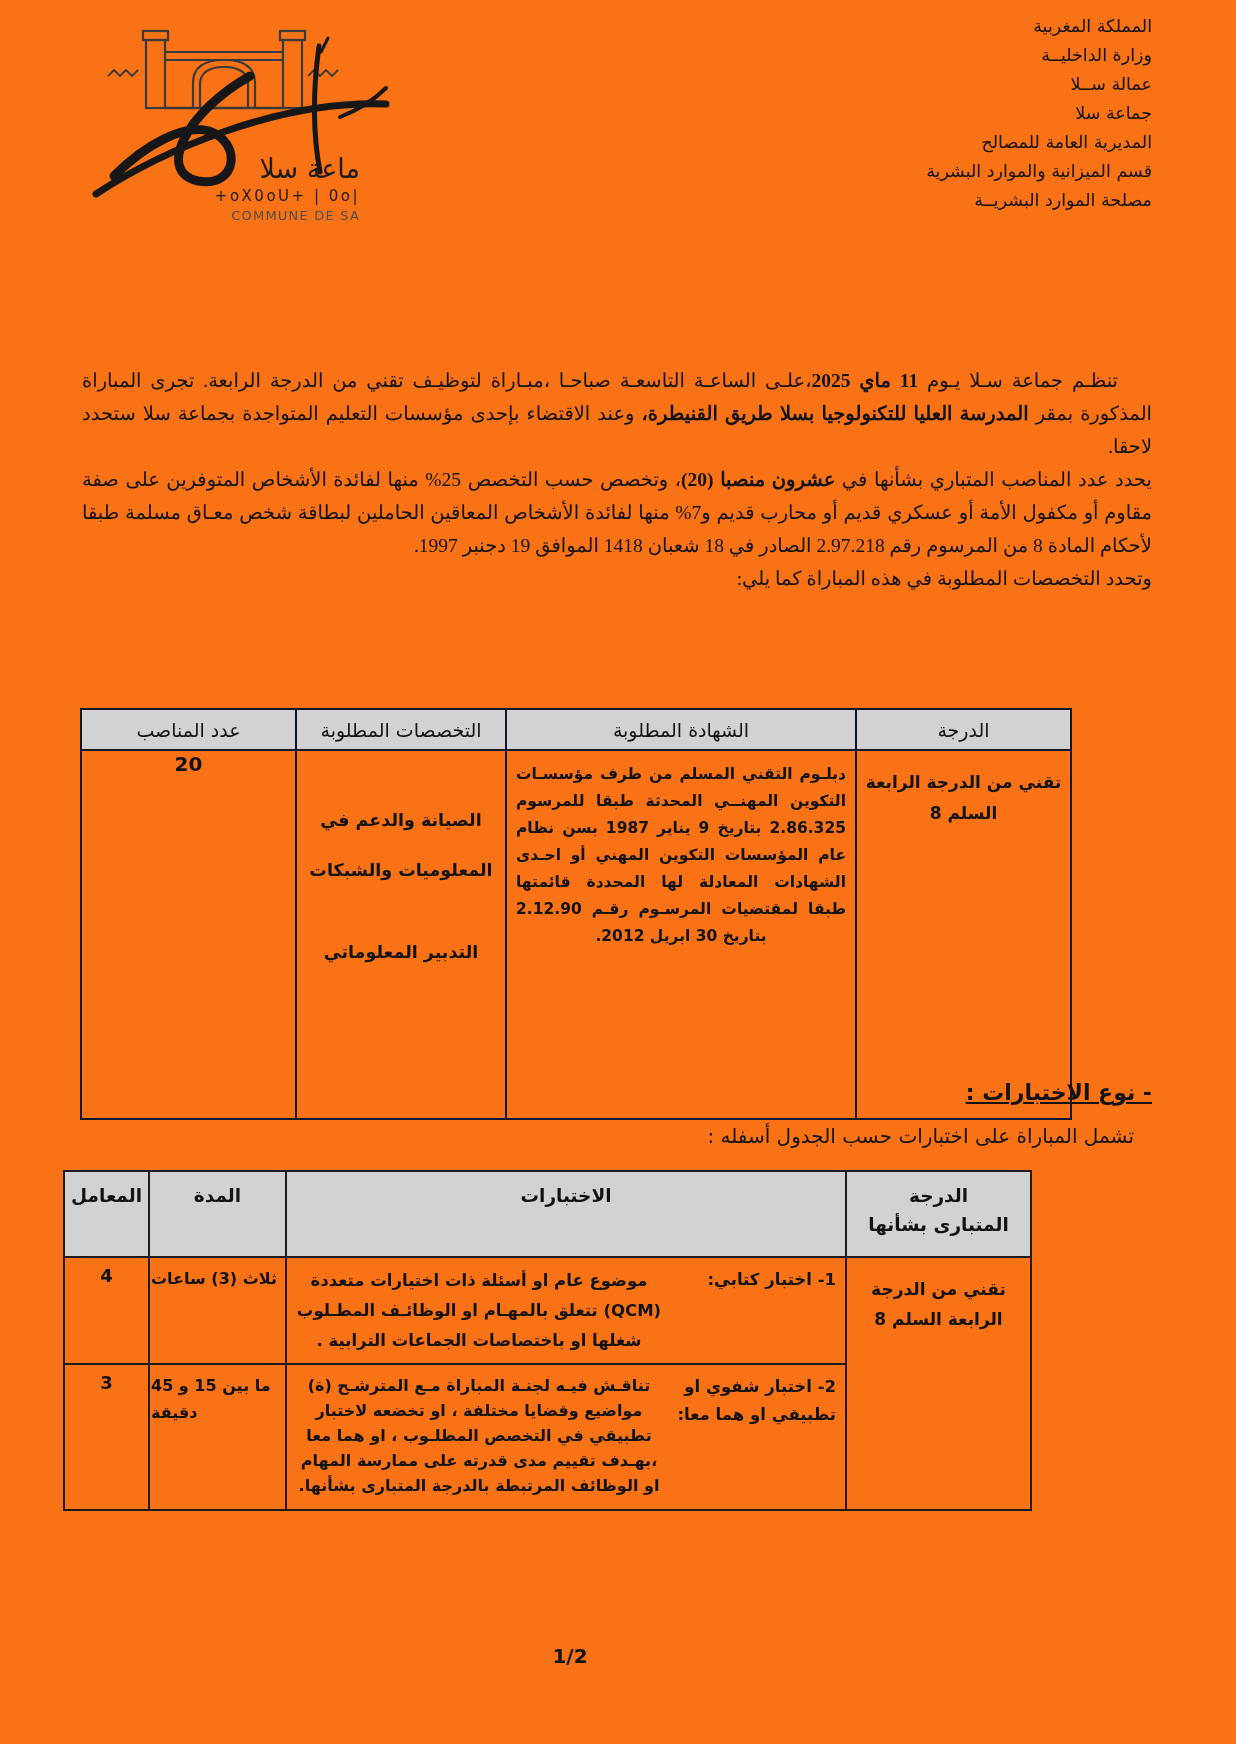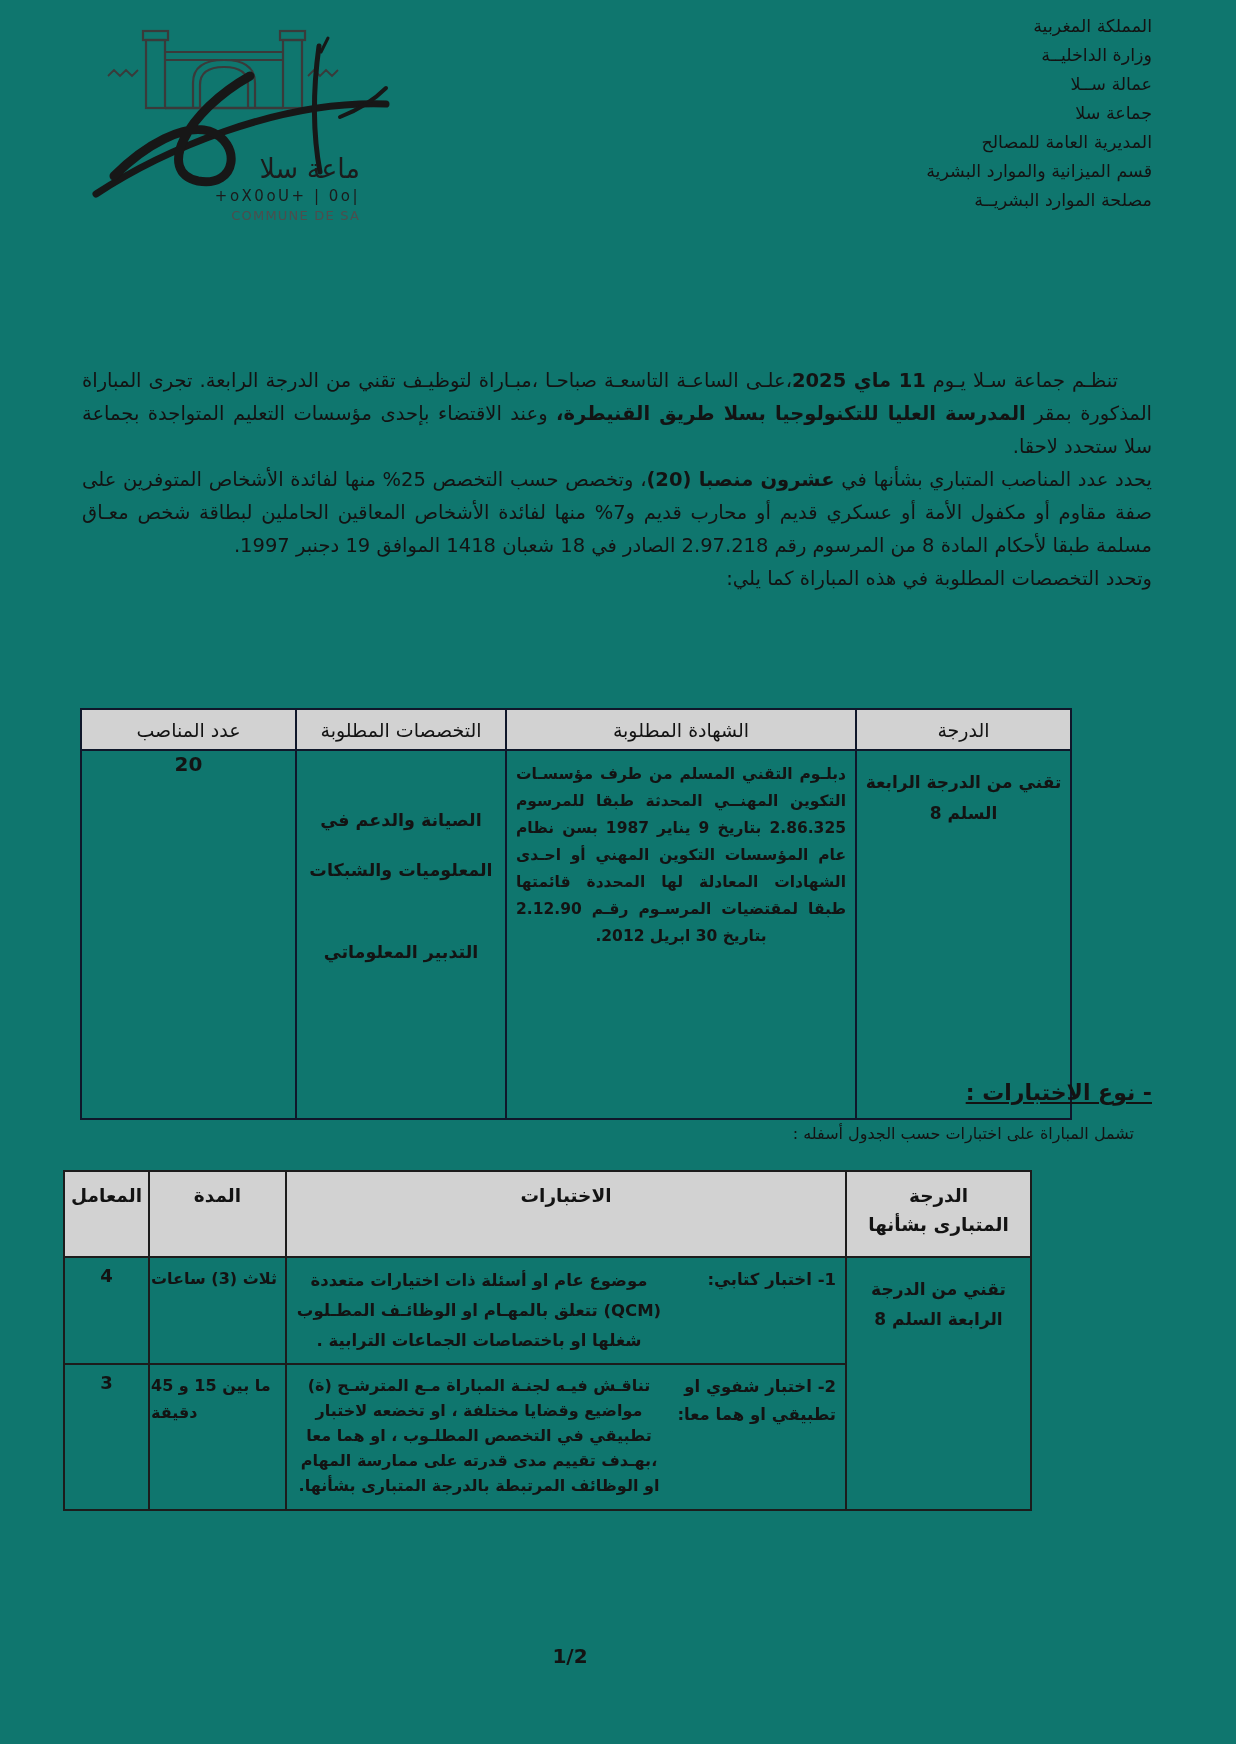--- a/index.html
+++ b/index.html
@@ -1,37 +1,37 @@
 <!DOCTYPE html>
 <html lang="ar"><head>
 <meta charset="utf-8">
 <style>
   html,body{margin:0;padding:0;background:#e8e8e8;}
   .page{
     position:relative;width:1236px;height:1744px;margin:0 auto;
-    background:#0f766e;color:#131313;
+    background:#f97316;color:#131313;
     font-family:"DejaVu Sans",sans-serif;overflow:hidden;
   }
   
   .admin{
     position:absolute;top:12px;right:84px;direction:rtl;text-align:right;
     font-size:17.5px;line-height:29px;
   }
   
   .logo{position:absolute;top:20px;left:90px;width:304px;height:208px;}
   
   .title{position:absolute;top:244px;left:0;width:100%;text-align:center;direction:rtl;font-weight:bold;}
   .title .t1{font-size:31px;}
   .title .t2{font-size:29px;margin-top:8px;}
   
   .content{
     position:absolute;top:364px;right:84px;left:82px;direction:rtl;
     text-align:justify;font-size:19.5px;line-height:33px;
   }
-  .para{margin:0;}
+  .para{margin:0;font-family:Liberation Serif, serif;}
   .indent{text-indent:34px;}
   .content b{font-weight:bold;}
   
   .table1{
     position:absolute;top:708px;left:80px;width:990px;
     border-collapse:collapse;table-layout:fixed;direction:rtl;
   }
   .table1 th,.table1 td{border:2px solid #0f172a;}
   .table1 th{background:#d2d2d2;height:37px;font-size:19px;font-weight:normal;text-align:center;}
   .table1 td{vertical-align:top;height:322px;}
@@ -41,21 +41,21 @@
     font-size:15.5px;line-height:27px;padding:10px 9px 8px 9px;
   }
   .t1-spec{font-weight:bold;text-align:center;font-size:17.5px;line-height:50px;padding-top:44px;}
   .t1-spec .spec2{margin-top:42px;line-height:30px;}
   .t1-posts{font-weight:bold;text-align:center;vertical-align:middle;font-size:20px;}
   
   .exams-heading{
     position:absolute;top:1080px;right:84px;direction:rtl;
     font-size:22px;font-weight:bold;text-decoration:underline;
   }
-  .exams-intro{position:absolute;top:1124px;right:102px;direction:rtl;font-size:16px;}
+  .exams-intro{position:absolute;top:1124px;right:102px;direction:rtl;font-size:20px;}
   
   .table2{
     position:absolute;top:1170px;left:63px;width:967px;
     border-collapse:collapse;table-layout:fixed;direction:rtl;font-size:16.5px;
   }
   .table2 th,.table2 td{border:2px solid #1c1c1c;}
   .table2 th{
     background:#d2d2d2;font-weight:bold;font-size:18.5px;
     vertical-align:top;padding-top:9px;height:74px;text-align:center;line-height:29px;
   }

